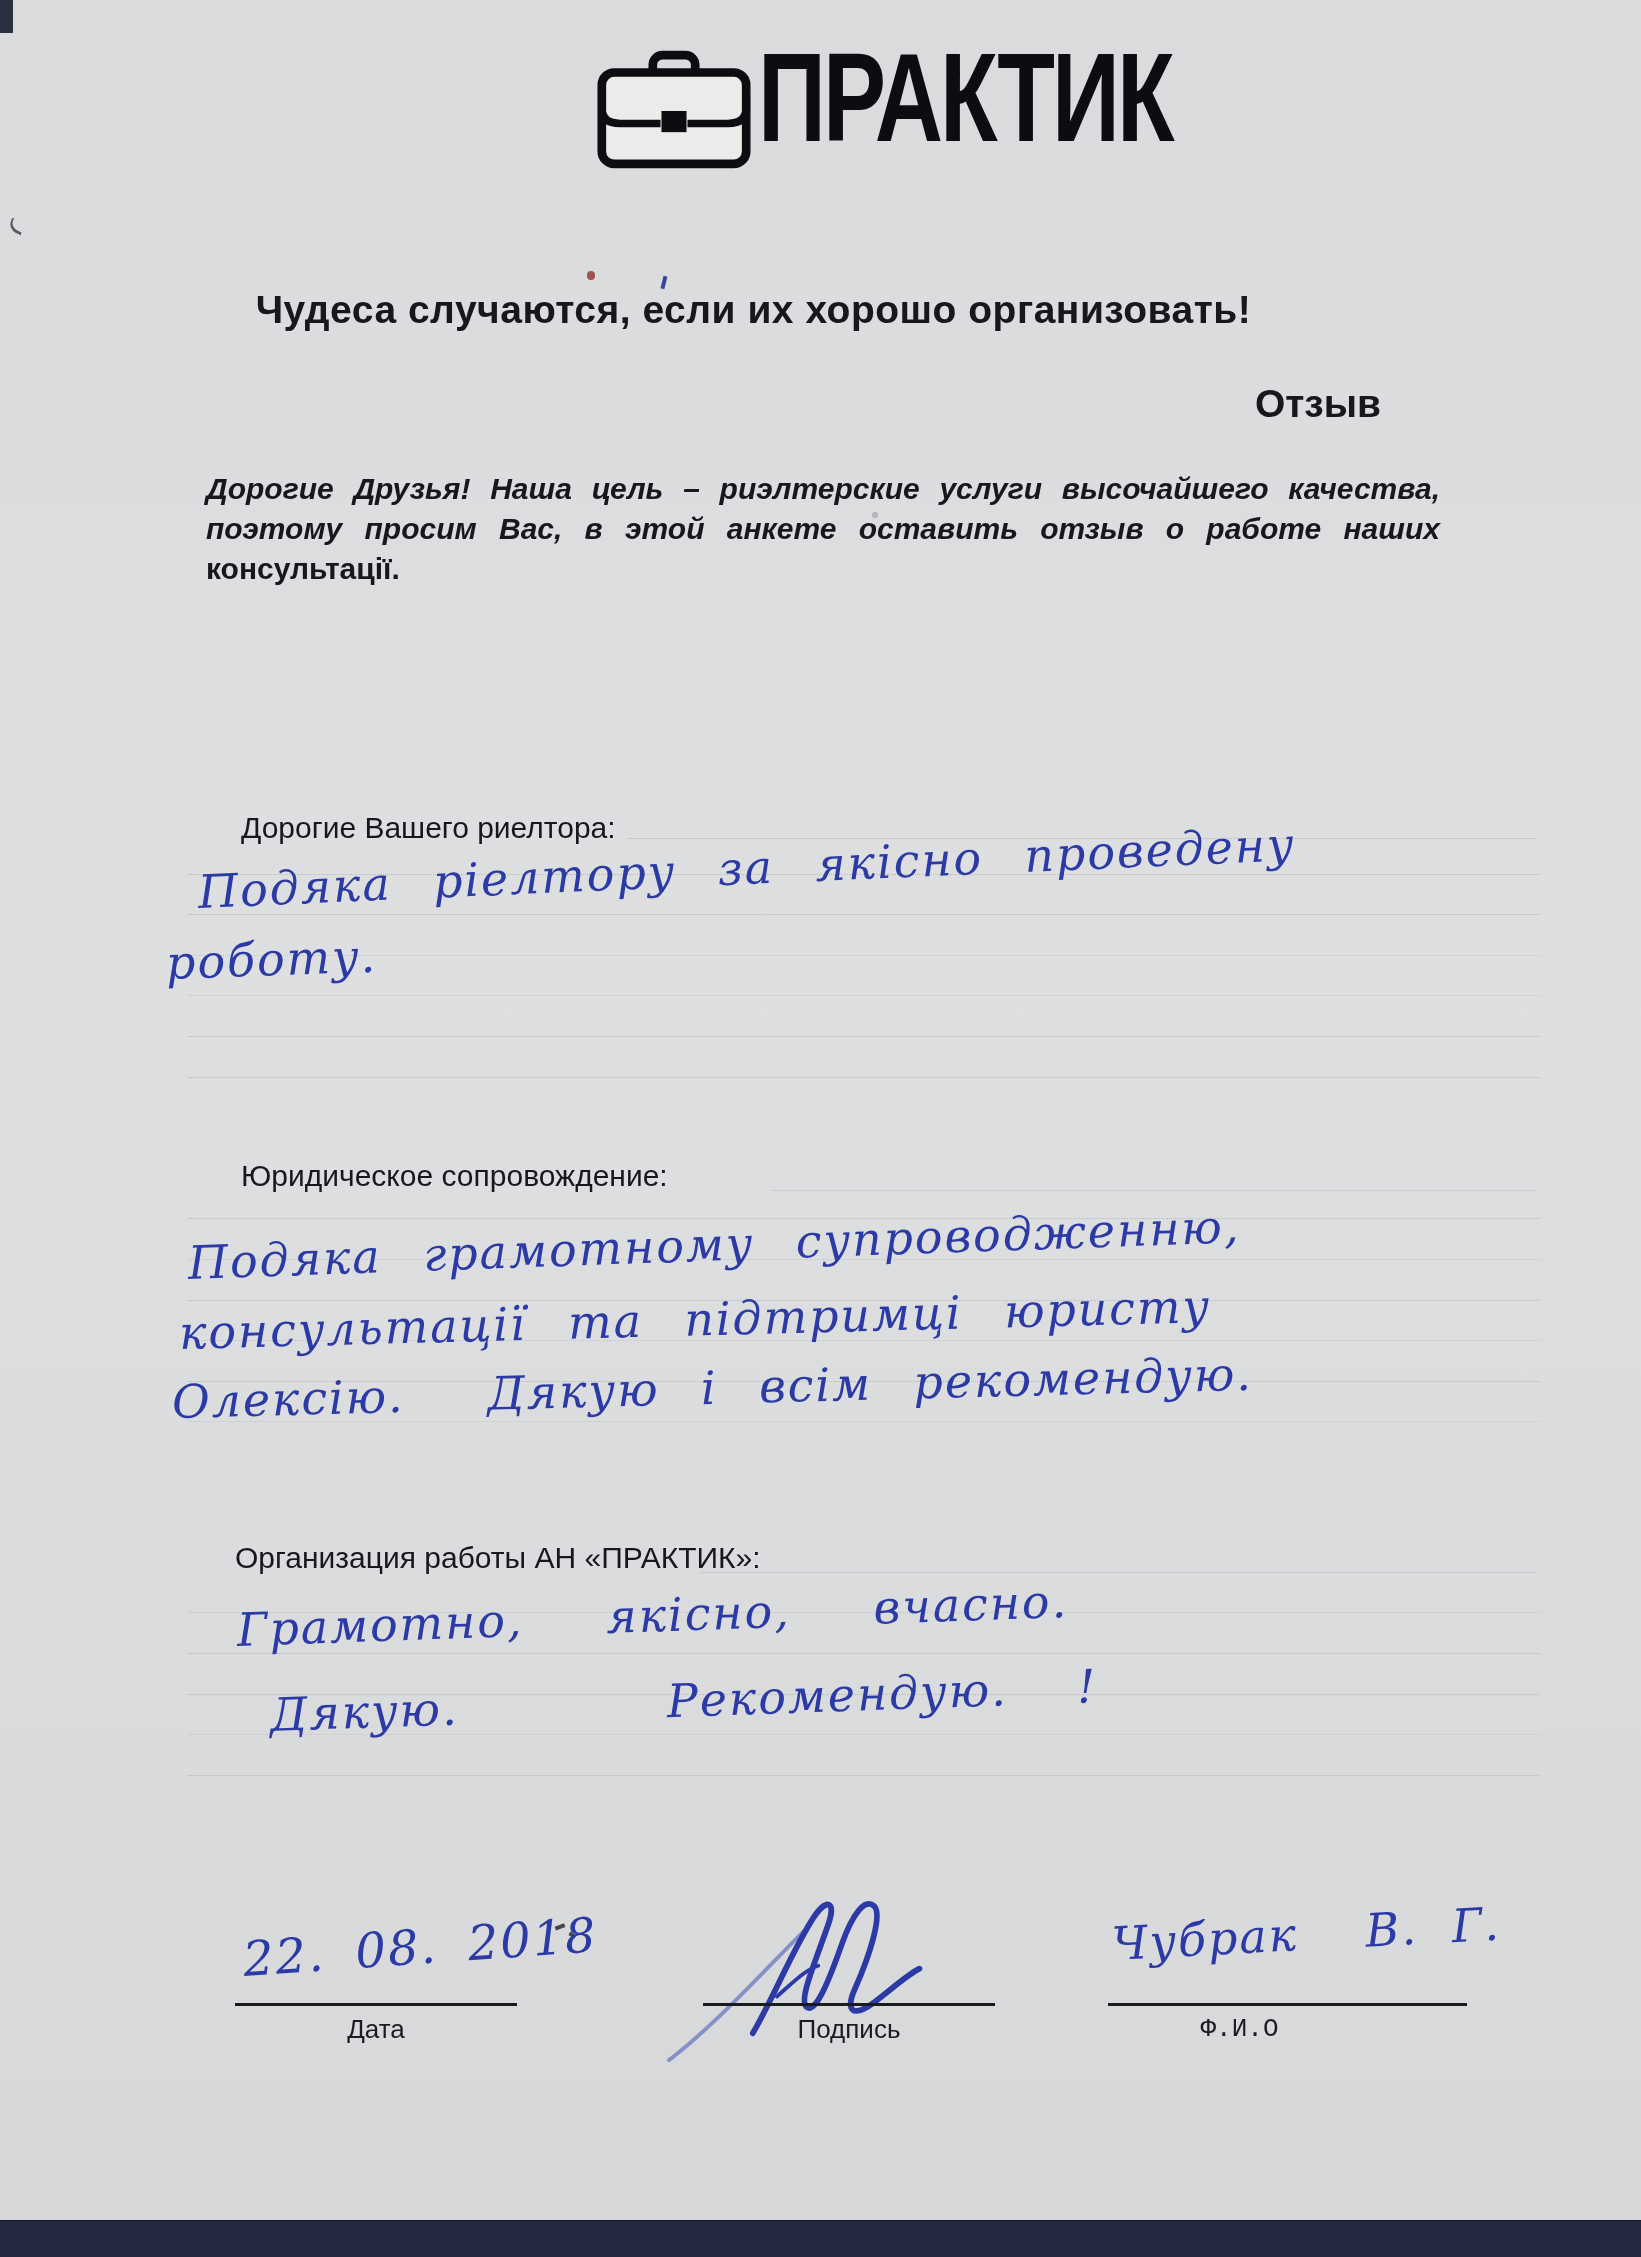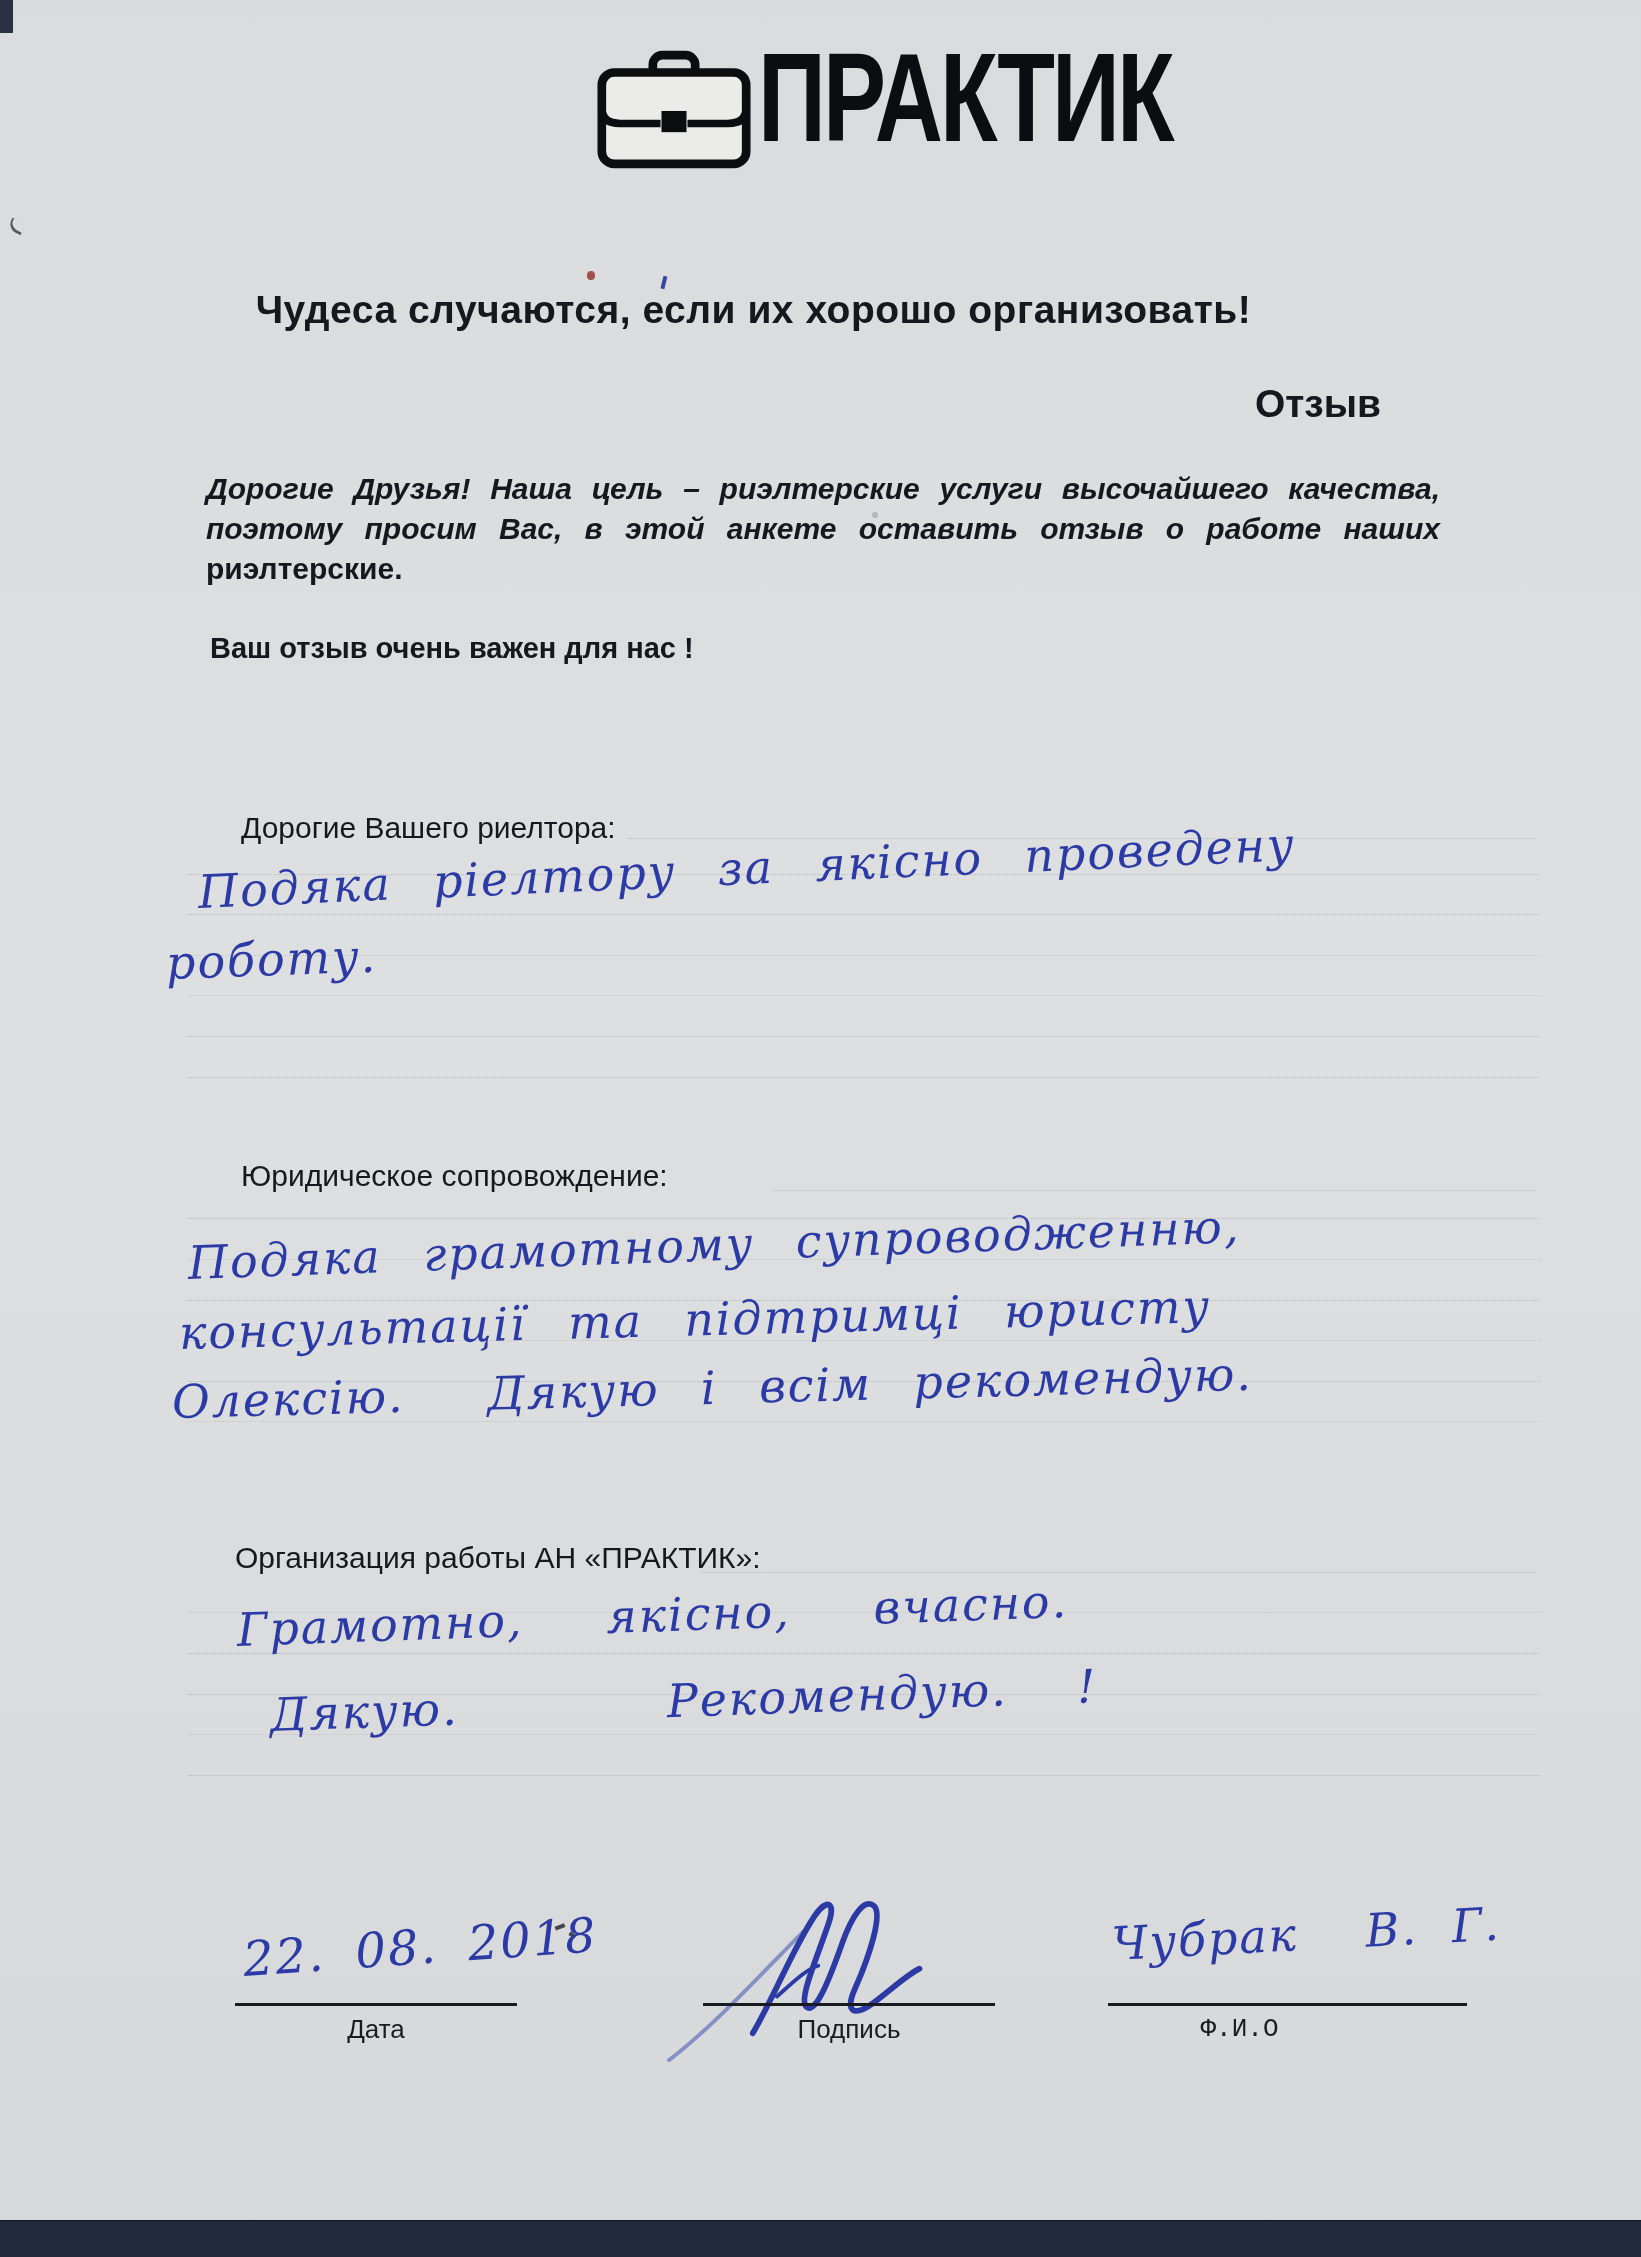--- a/index.html
+++ b/index.html
@@ -76,23 +76,22 @@
     </svg>
   </span>
   <div class="abs brand">ПРАКТИК</div>
 
   <div class="abs slogan">Чудеса случаются, если их хорошо организовать!</div>
   <div class="abs doc-title">Отзыв</div>
 
   <div class="abs intro">
     <div class="just">Дорогие Друзья! Наша цель – риэлтерские услуги высочайшего качества,</div>
     <div class="just">поэтому просим Вас, в этой анкете оставить  отзыв о работе наших</div>
-    <div>риэлтерские.</div>
+    <div>консультації.</div>
   </div>
-  <div class="abs note">Ваш отзыв очень важен для нас !</div>
 
   <div class="abs sec-label" style="left:241px;top:811px;">Дорогие Вашего риелтора:</div>
   <div class="abs dotline" style="left:628px;top:838px;width:908px;"></div>
   <div class="abs dotline" style="left:188px;top:874px;width:1352px;"></div>
   <div class="abs dotline" style="left:188px;top:914px;width:1352px;"></div>
   <div class="abs dotline" style="left:188px;top:955px;width:1352px;opacity:.35;"></div>
   <div class="abs dotline" style="left:188px;top:995px;width:1352px;opacity:.35;"></div>
   <div class="abs dotline" style="left:188px;top:1036px;width:1352px;"></div>
   <div class="abs dotline" style="left:188px;top:1077px;width:1352px;"></div>
   <div class="abs hw" style="left:198px;top:867px;transform:rotate(-2.5deg);">Подяка ріелтору за якісно проведену</div>

